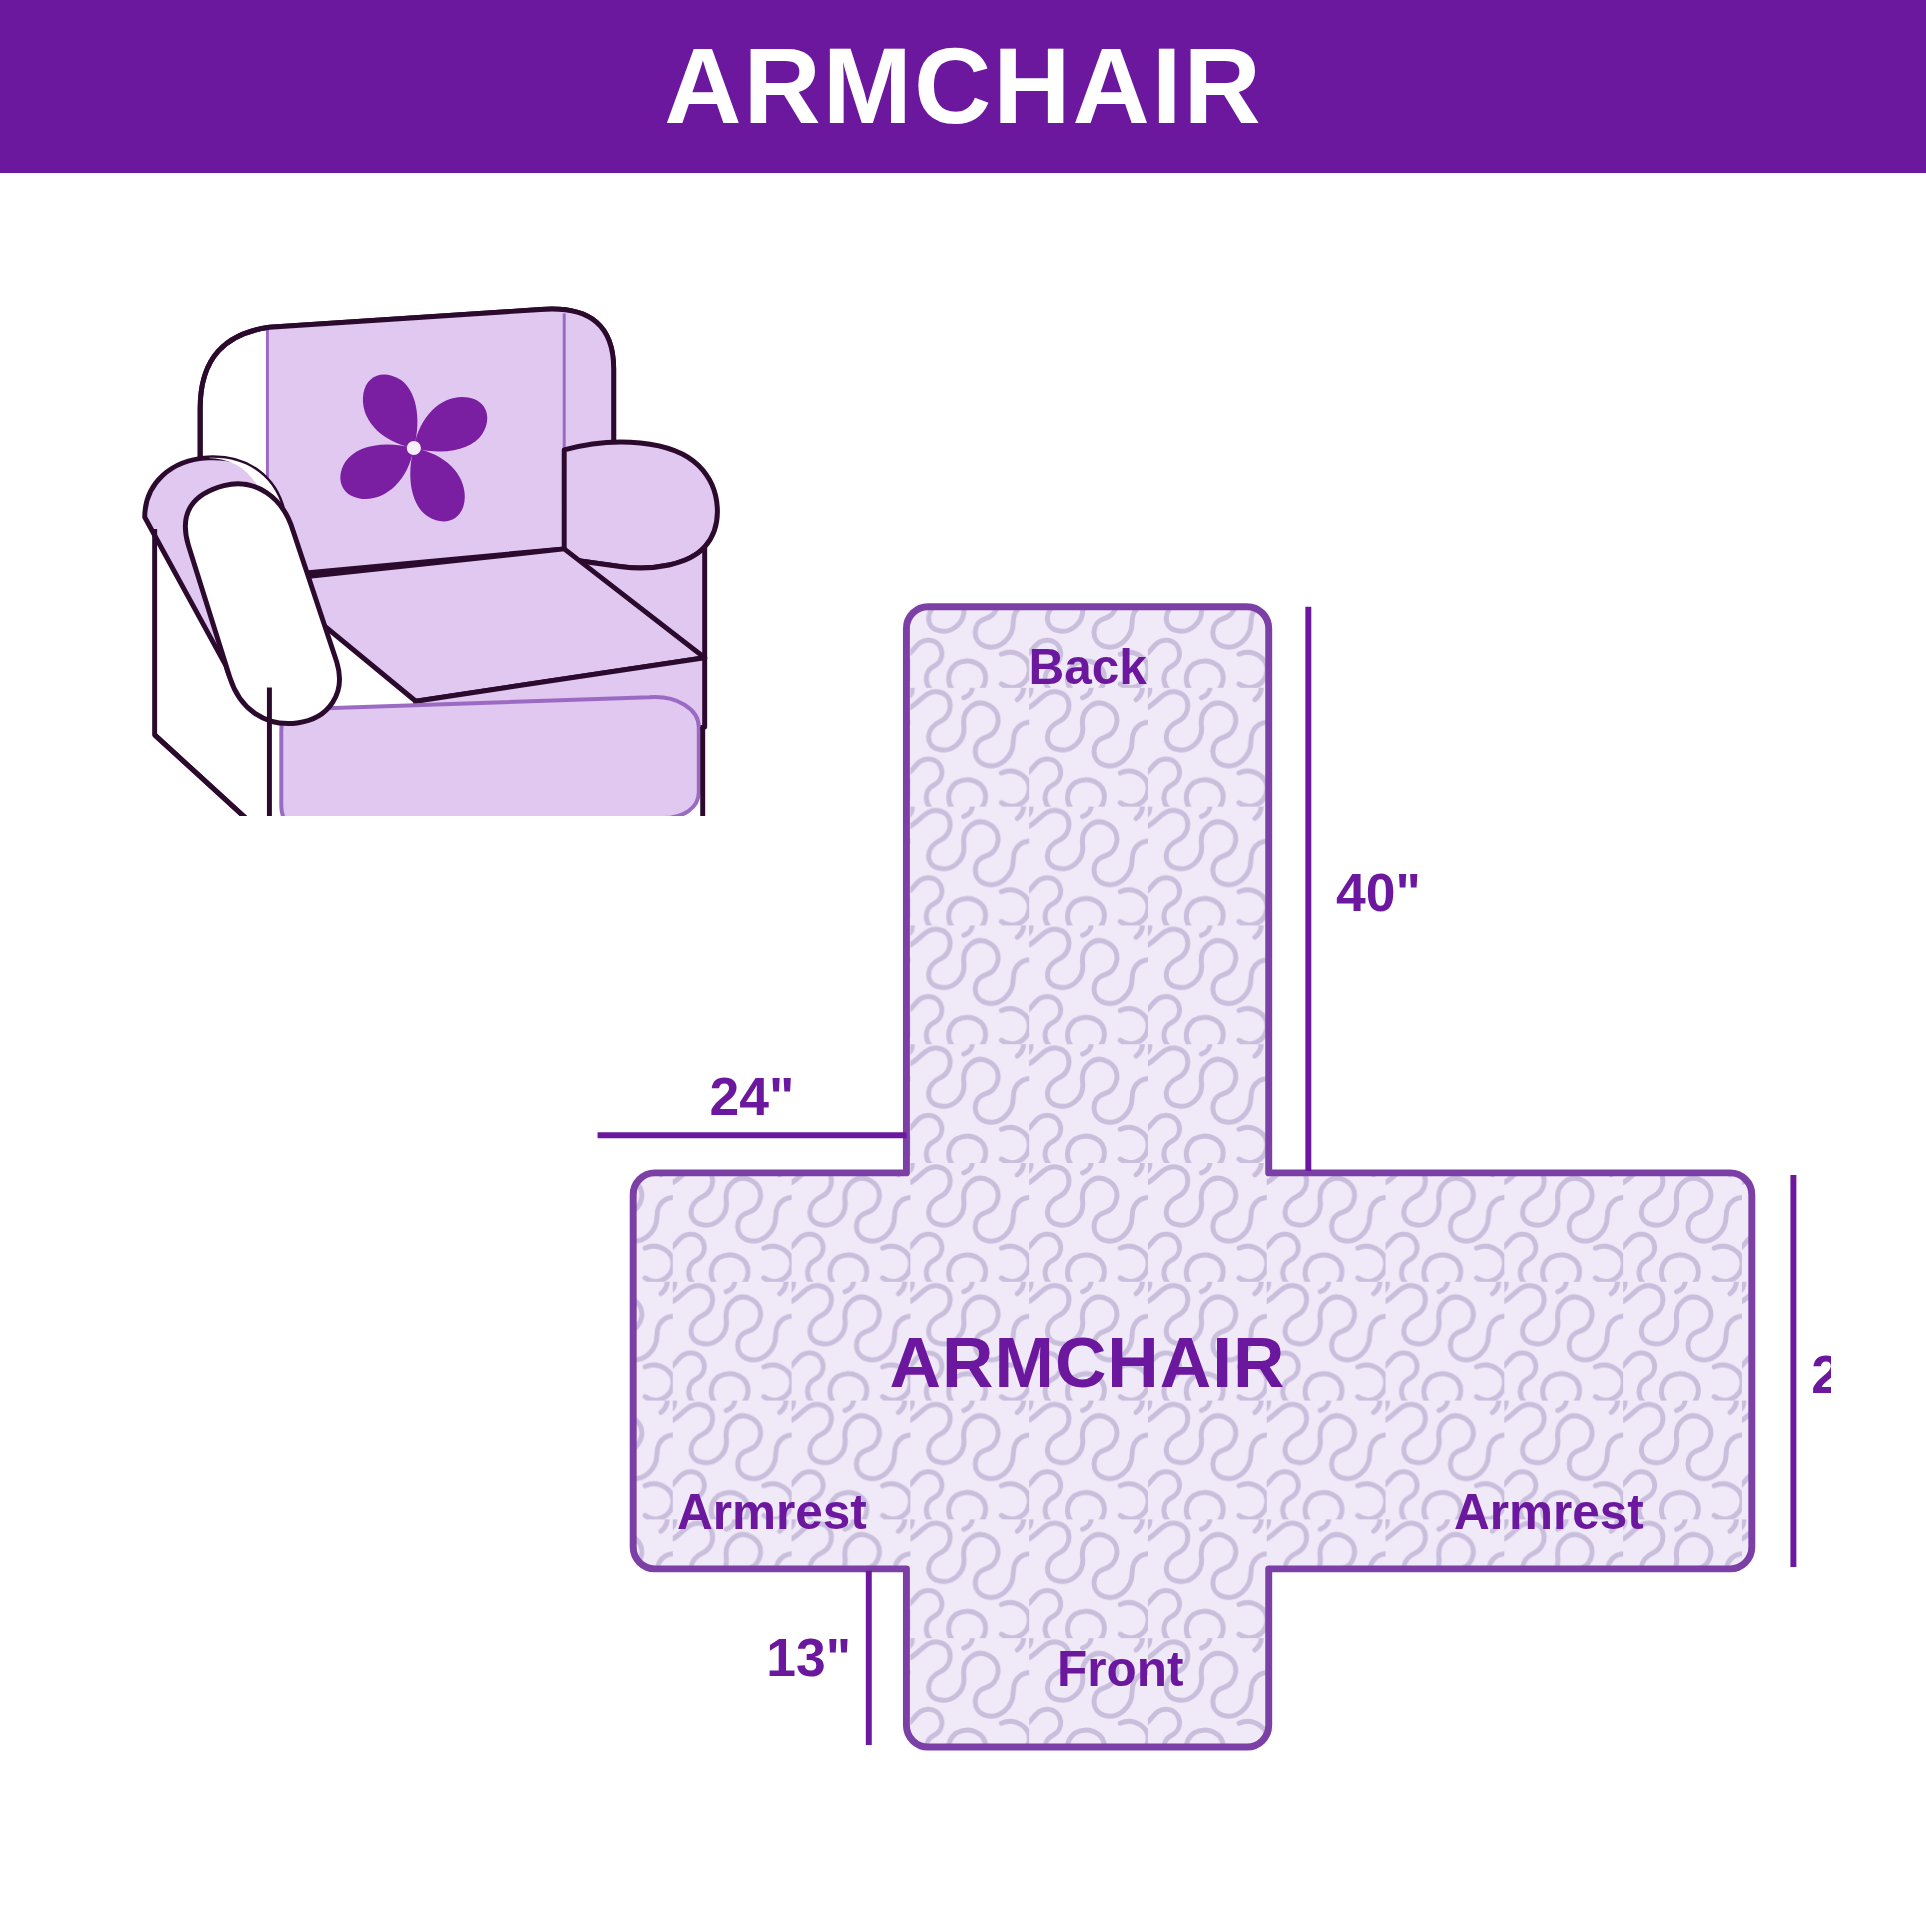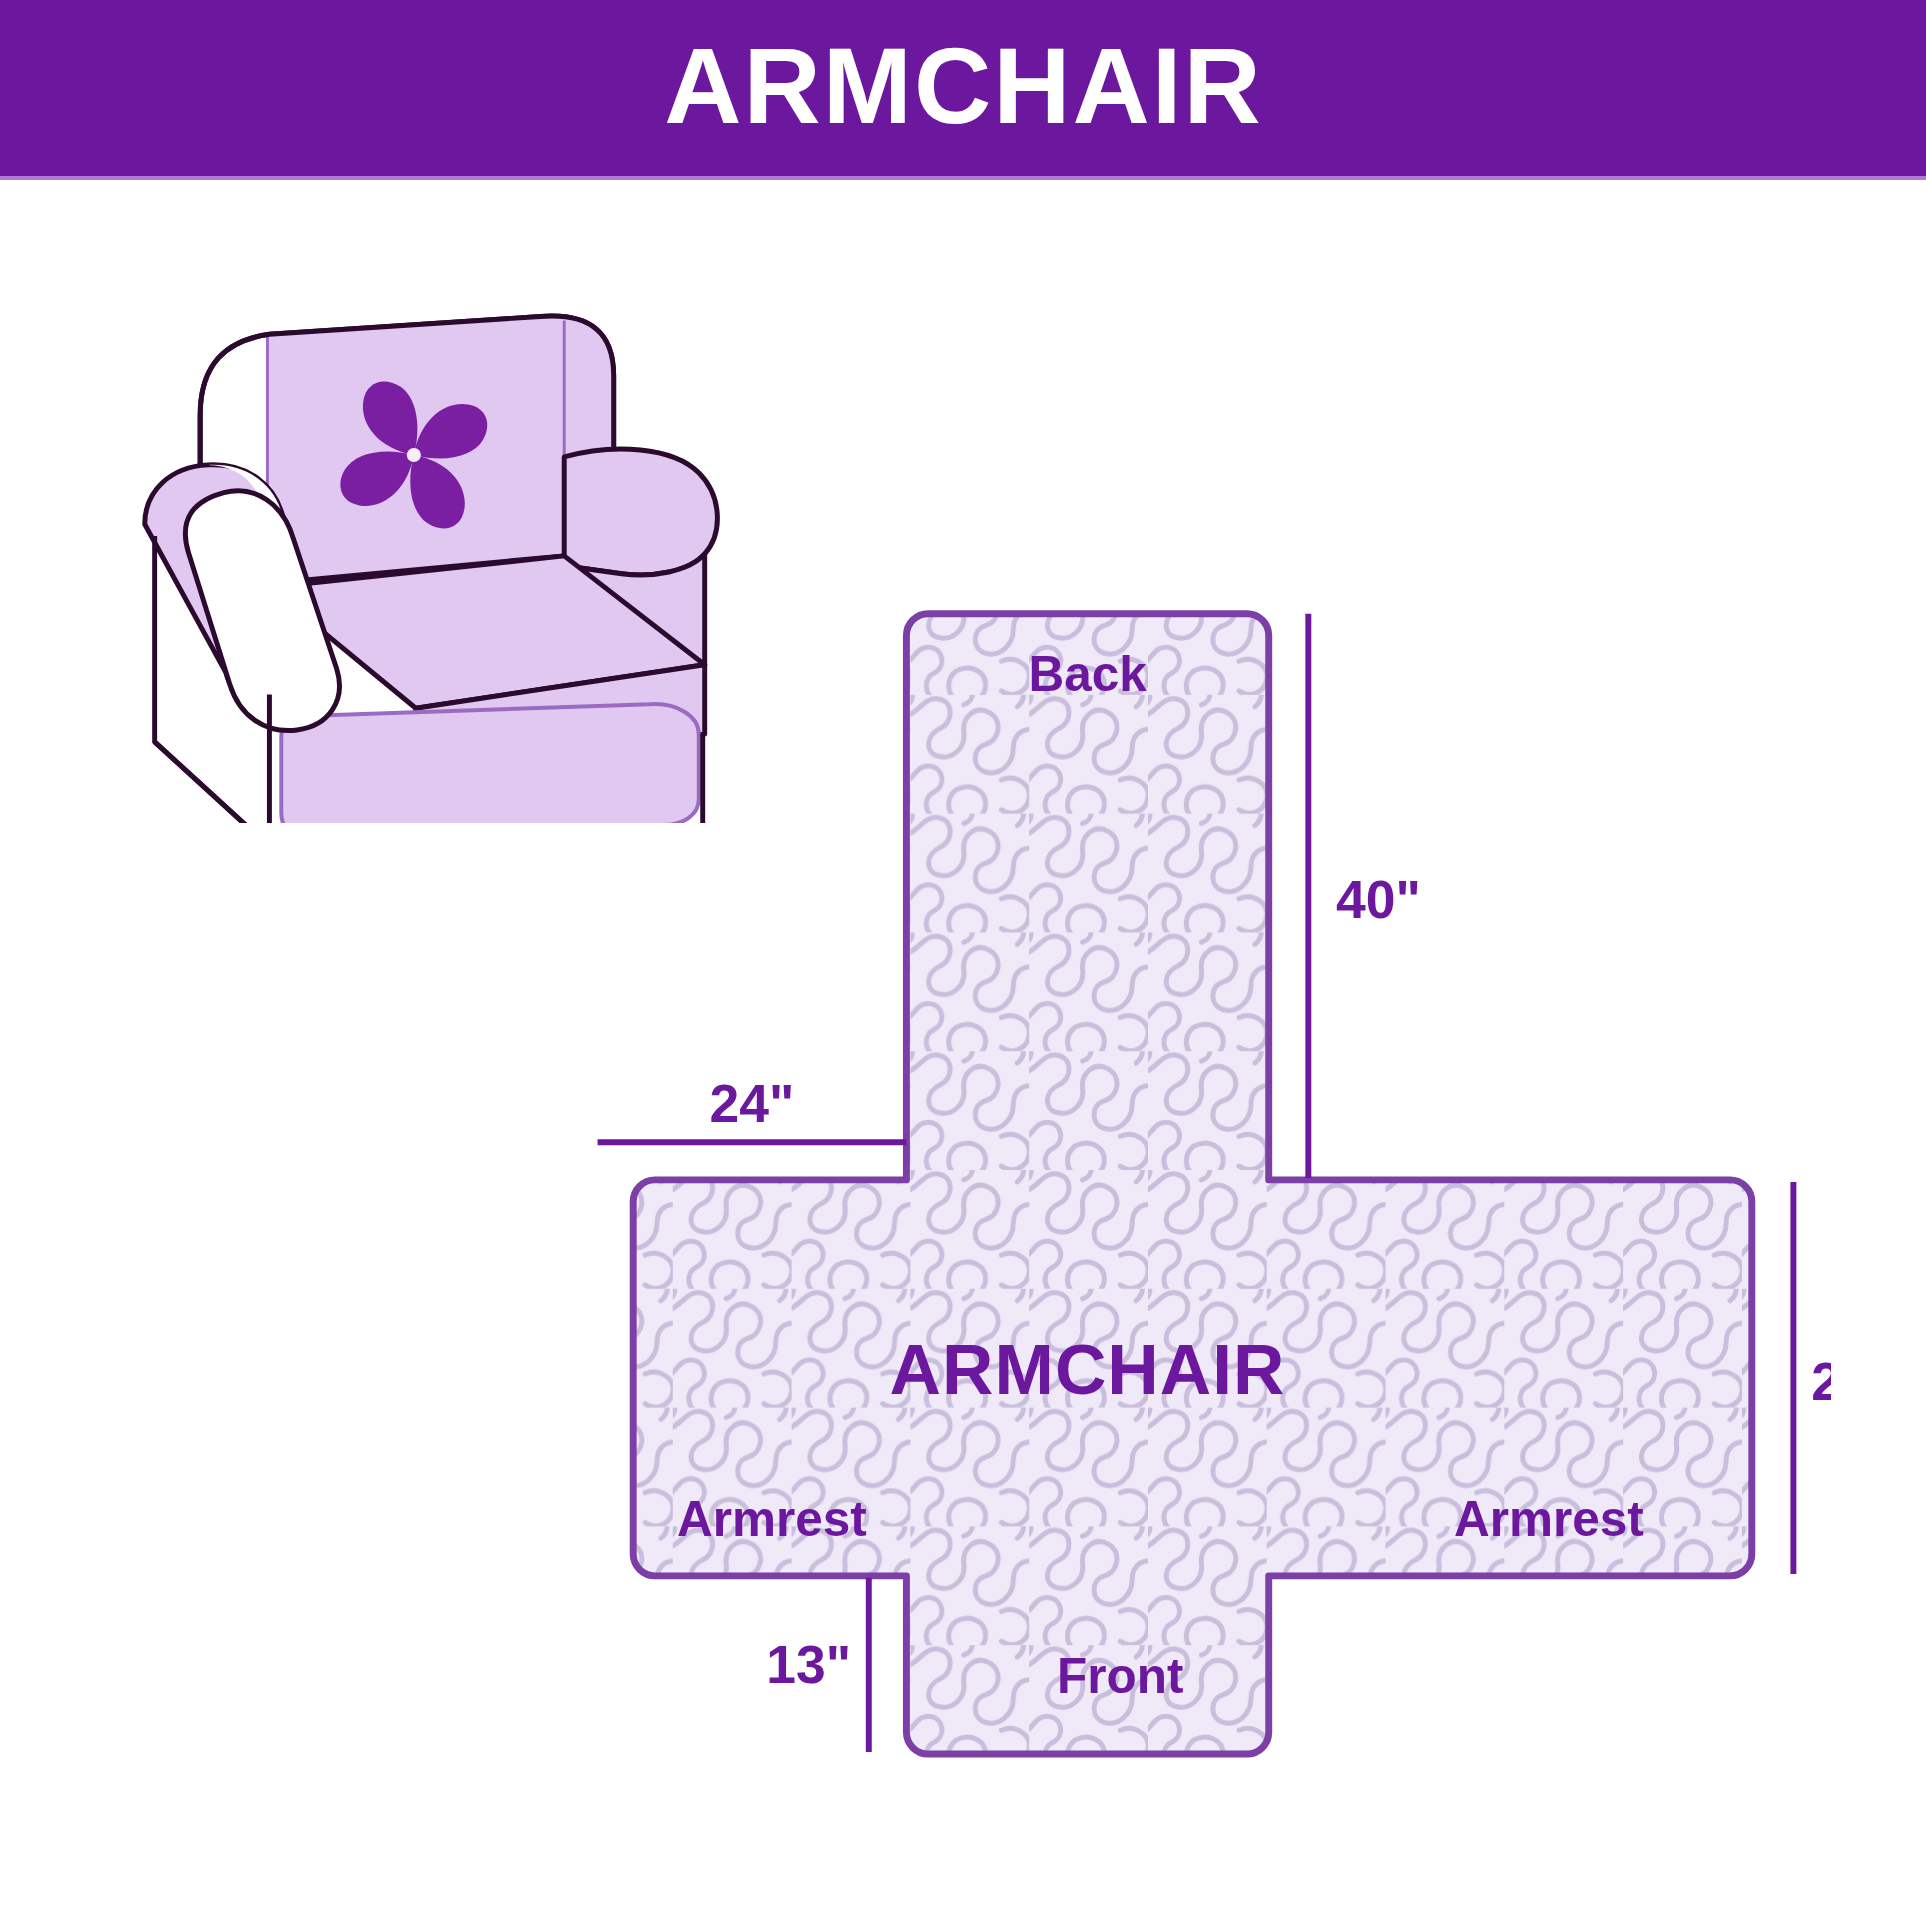--- a/index.html
+++ b/index.html
@@ -44,21 +44,21 @@
     top: 176px;
     width: 1927px;
     height: 4px;
     background: #B07BD0;
   }
 
   
   #canvas {
     position: absolute;
     left: 0;
-    top: 180px;
+    top: 173px;
     width: 1927px;
     height: 1746px;
     background: #ffffff;
   }
 
   
   #armchair-illustration {
     position: absolute;
     left: 99px;
     top: 89px;

